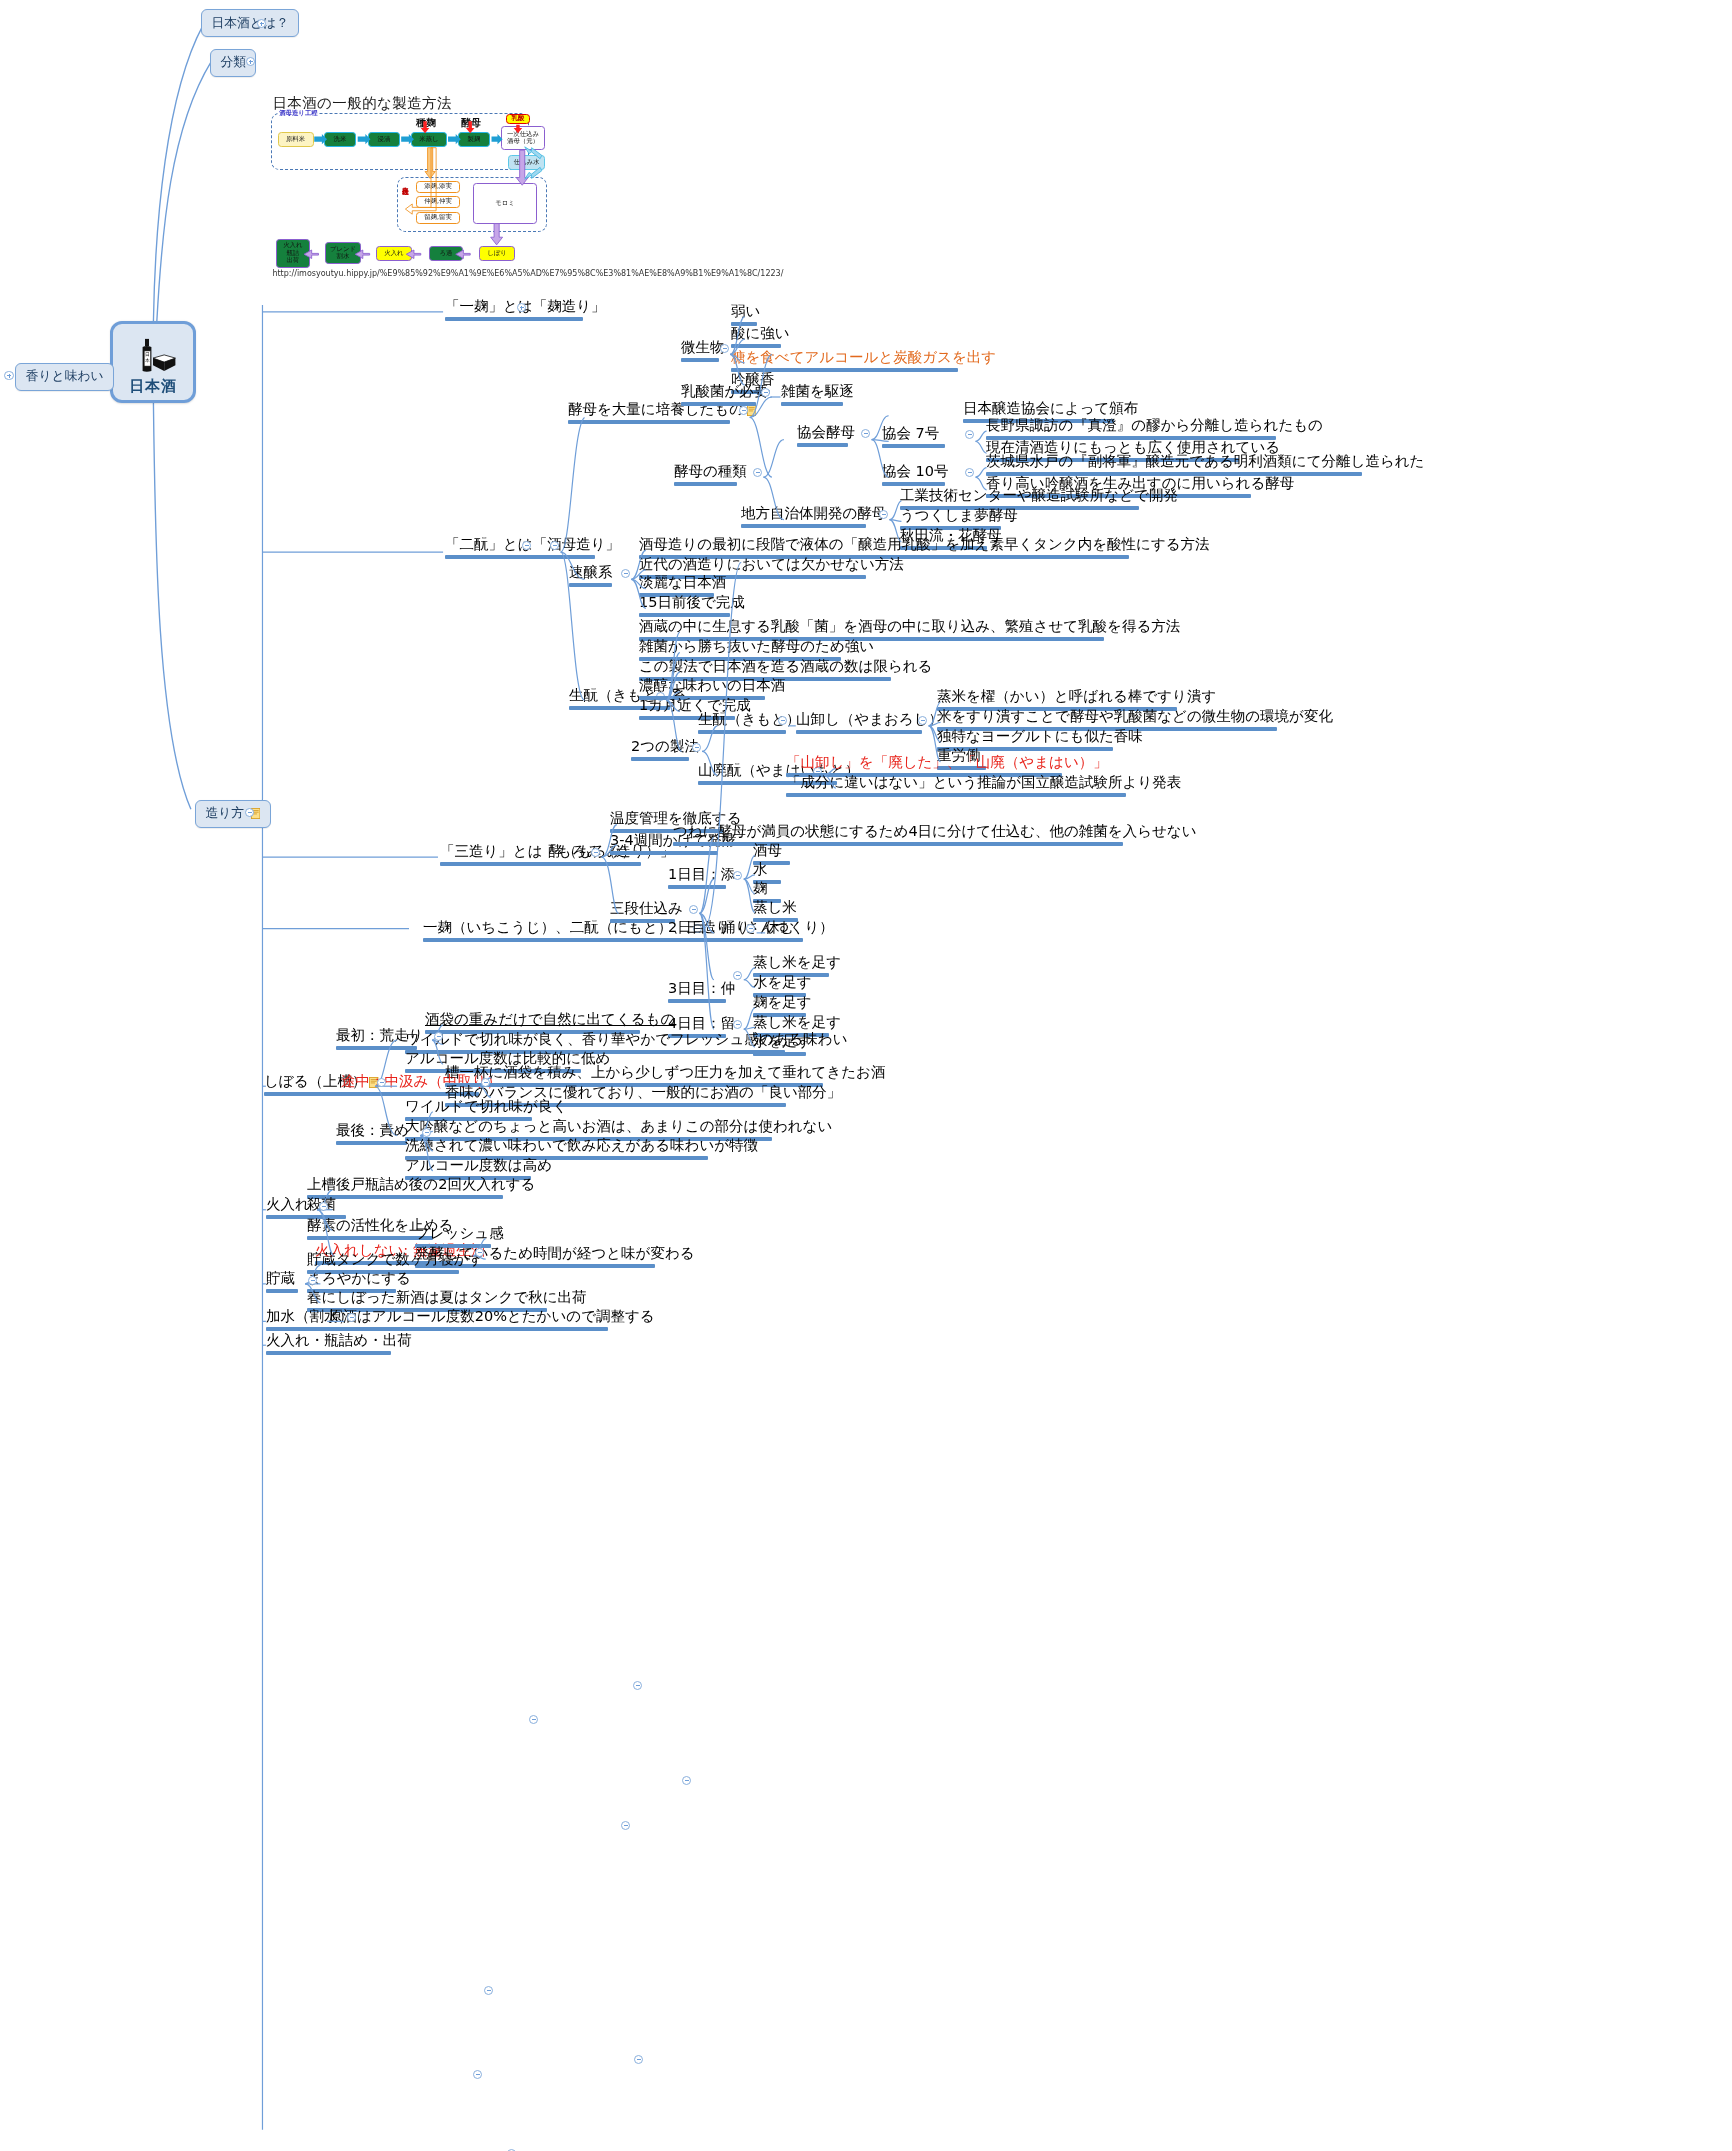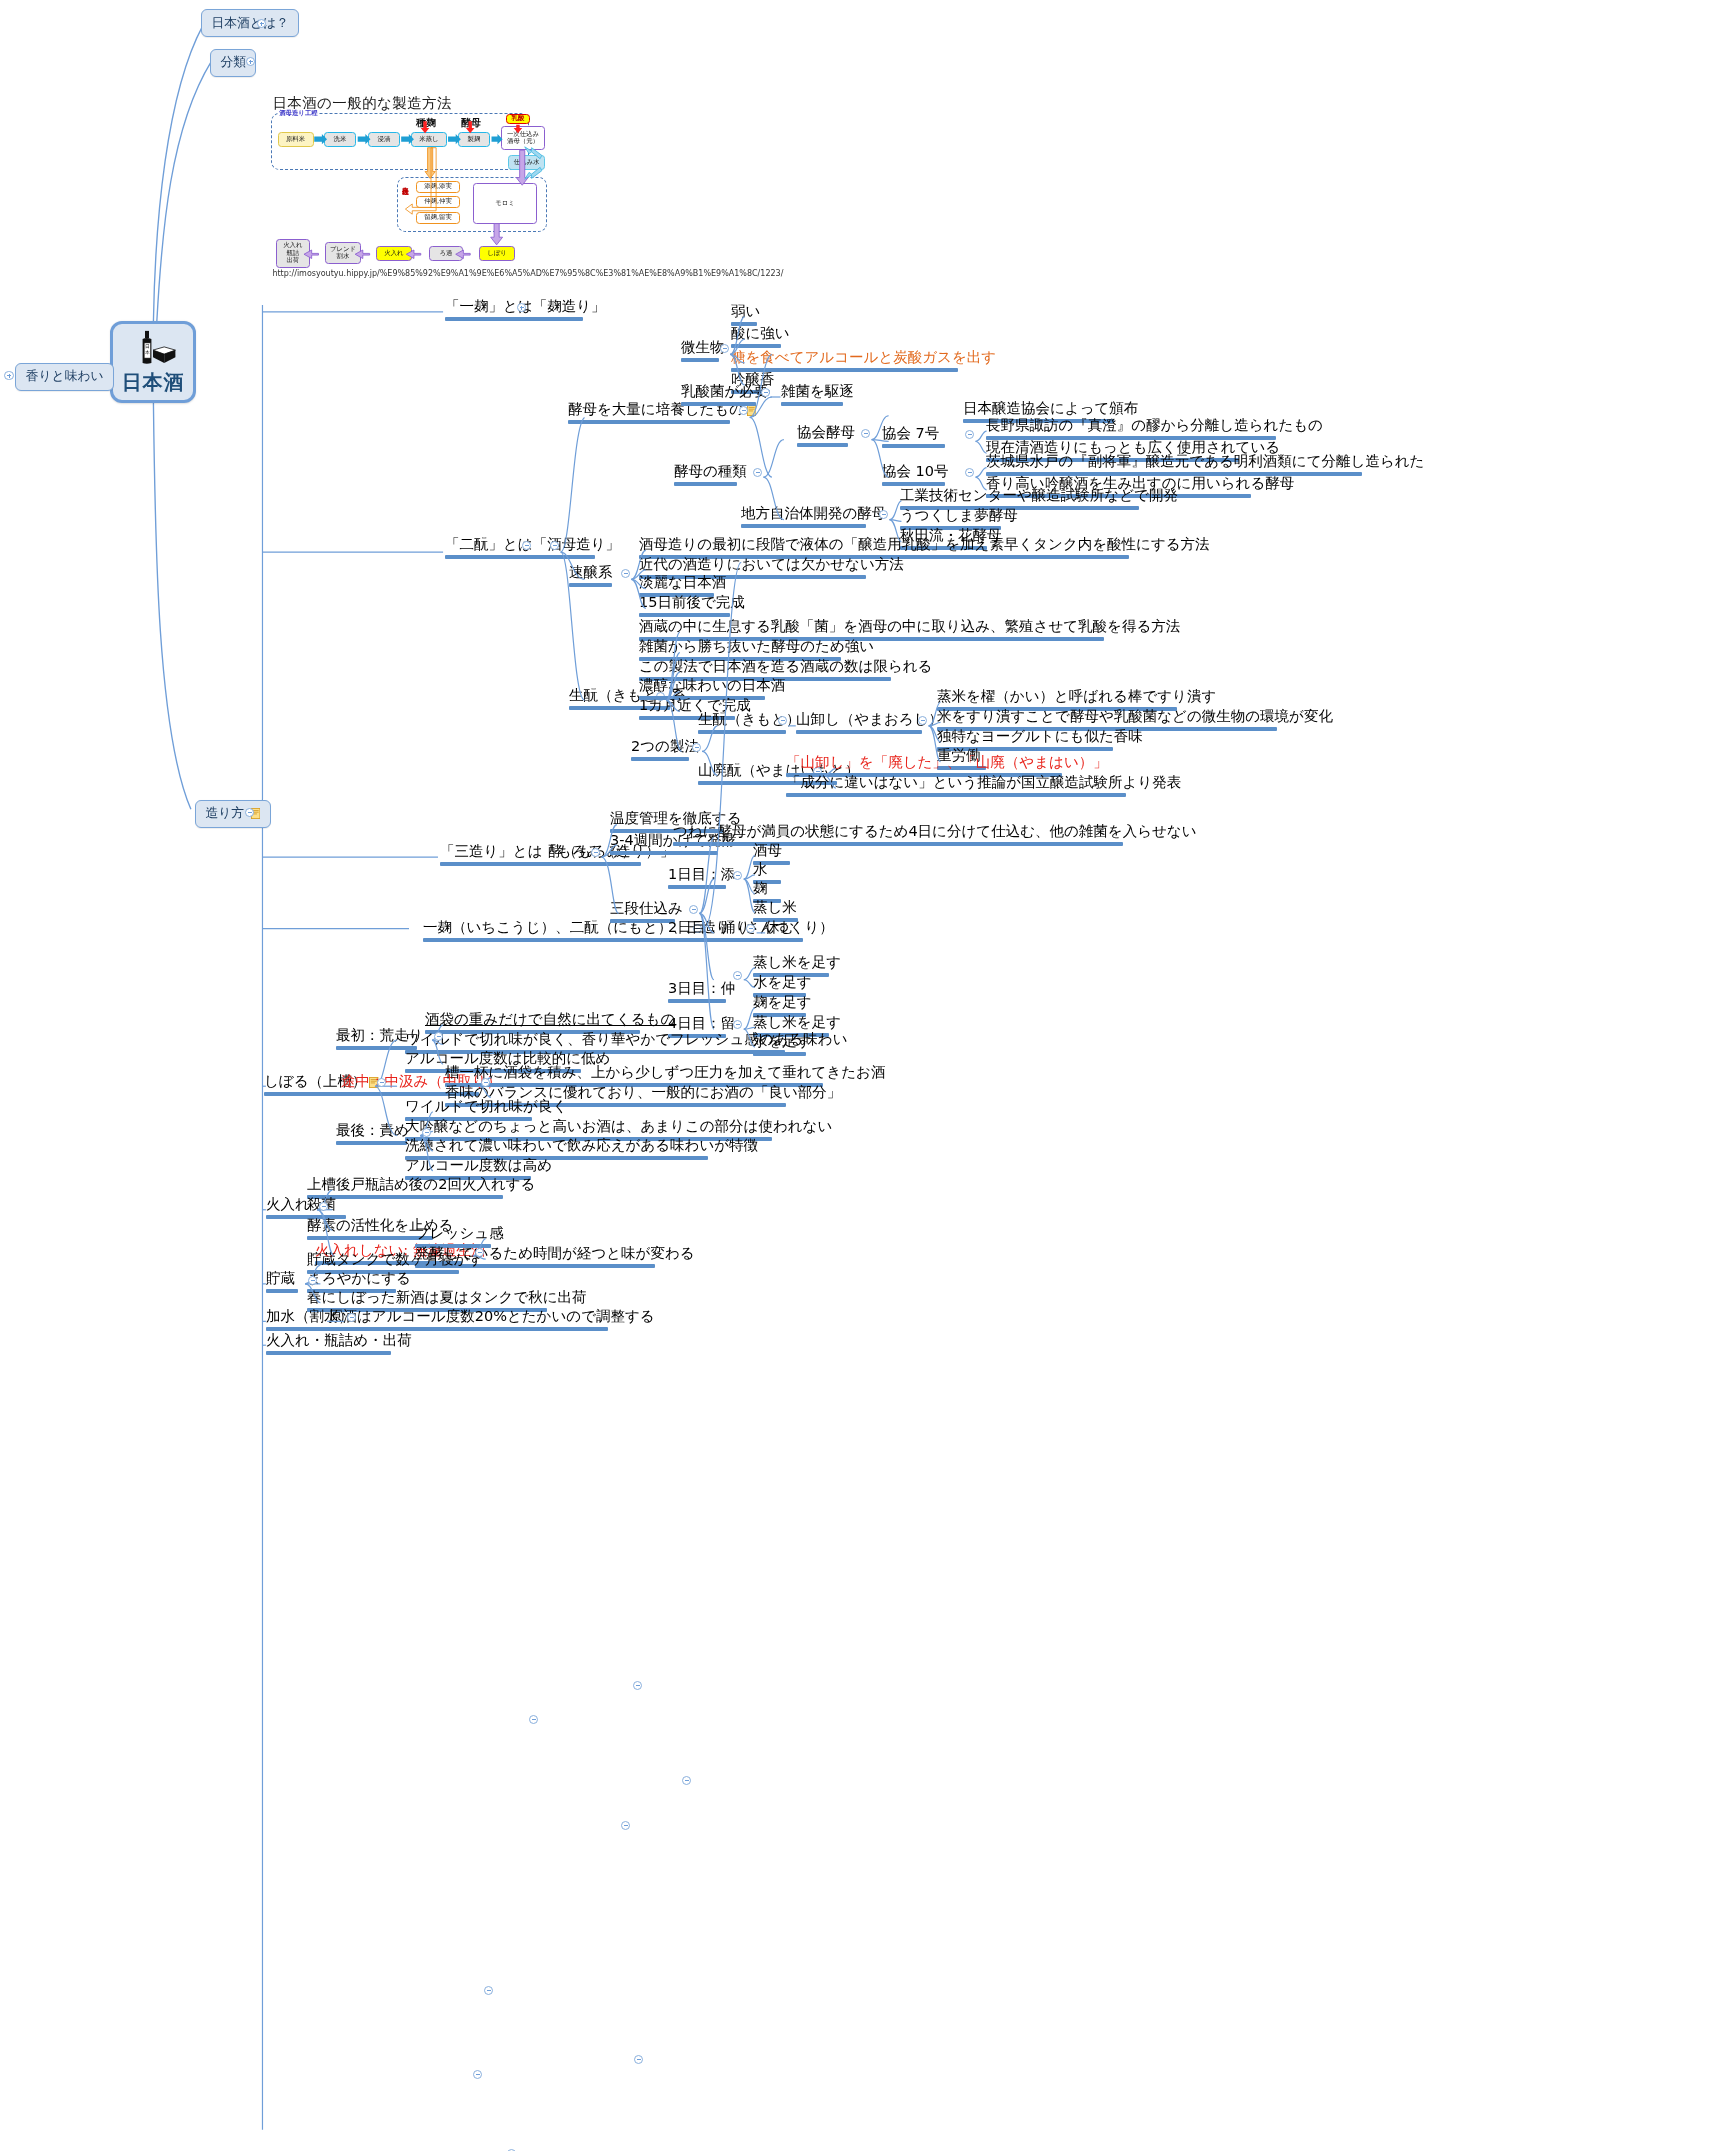--- a/index.html
+++ b/index.html
@@ -18,21 +18,21 @@
   .lf.orange{color:#e2691d;}
 
   
   .root{
     position:absolute;left:110px;top:321px;width:86px;height:82px;
     background:#dce6f2;border:3.4px solid #6f9ed8;border-radius:12px;
     box-shadow:0 0.9px 1.7px rgba(0,0,0,.12);
     display:flex;flex-direction:column;align-items:center;justify-content:flex-end;
     padding-bottom:4.3px;box-sizing:border-box;
   }
-  .root .rlabel{color:#1f4e79;font-size:20px;font-weight:600;letter-spacing:0.9px;}
+  .root .rlabel{color:#1f4e79;font-size:15px;font-weight:600;letter-spacing:0.9px;}
   .root .bottle{width:48px;height:39px;margin-bottom:0.9px;}
 
   
   .pill{
     position:absolute;background:#dce6f2;border:1.4px solid #7aa5d8;border-radius:6px;
     color:#1f3f63;font-size:12.8px;padding:4.3px 9.4px;white-space:nowrap;
     box-shadow:0 0.9px 0.9px rgba(0,0,0,.07);
   }
   
   .tog{
@@ -45,21 +45,21 @@
   
   .noteicon{display:inline-block;width:9.4px;height:11px;vertical-align:-1.7px;margin-left:2.6px;}
 
   
   #diagram{position:absolute;left:269px;top:94px;width:324px;height:192px;}
   #diagram .dtitle{position:absolute;left:3.4px;top:0px;font-size:14.5px;color:#1a1a1a;letter-spacing:0.4px;}
   #diagram .dashbox{position:absolute;border:1.2px dashed #4a78b5;border-radius:8.5px;}
   #diagram .dlabel{position:absolute;font-size:6.4px;color:#3b36c8;font-weight:bold;background:#fff;padding:0 1.7px;}
   .dbox{
     position:absolute;box-sizing:border-box;border-radius:3.4px;border:1px solid #25b7e8;
-    background:#e5e5e5;font-size:6.4px;color:#111;display:flex;align-items:center;justify-content:center;
+    background:#15803d;font-size:6.4px;color:#111;display:flex;align-items:center;justify-content:center;
     text-align:center;line-height:1.15;
   }
   .dbox.cream{background:#fdf4c3;border-color:#e0c84a;}
   .dbox.purple{border-color:#8b5fcf;background:#fff;}
   .dbox.orange{border-color:#f0921e;background:#fff;border-width:1.2px;}
   .dbox.yellow{background:#ffff00;border-color:#8b5fcf;}
   .dbox.blue{background:#bfe3f2;border-color:#5cc8e8;}
   .dbox.red{background:#ffff00;border:1.2px solid #e00000;color:#c00000;font-weight:bold;}
   .dbox.plain{border-color:#8b5fcf;}
   .dlbl{position:absolute;font-size:10px;color:#111;font-weight:bold;}

